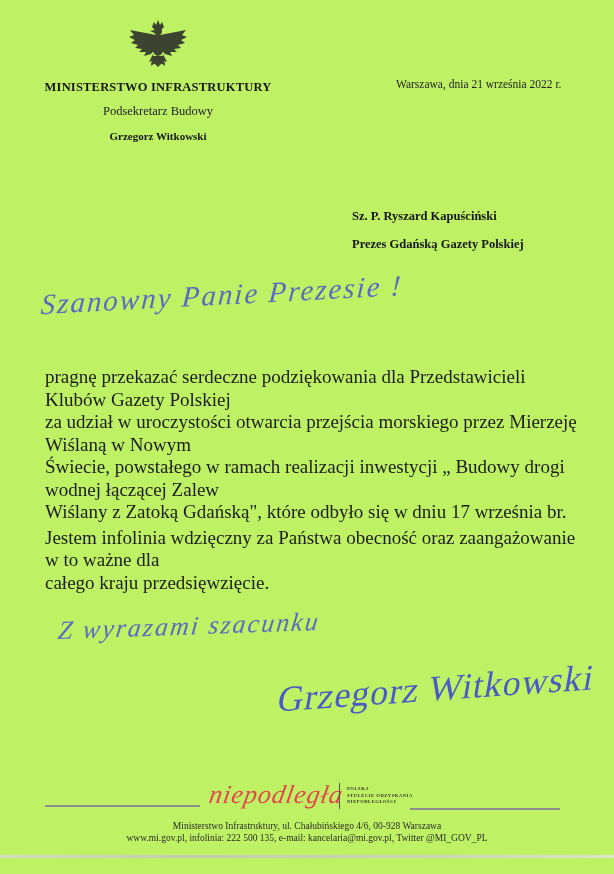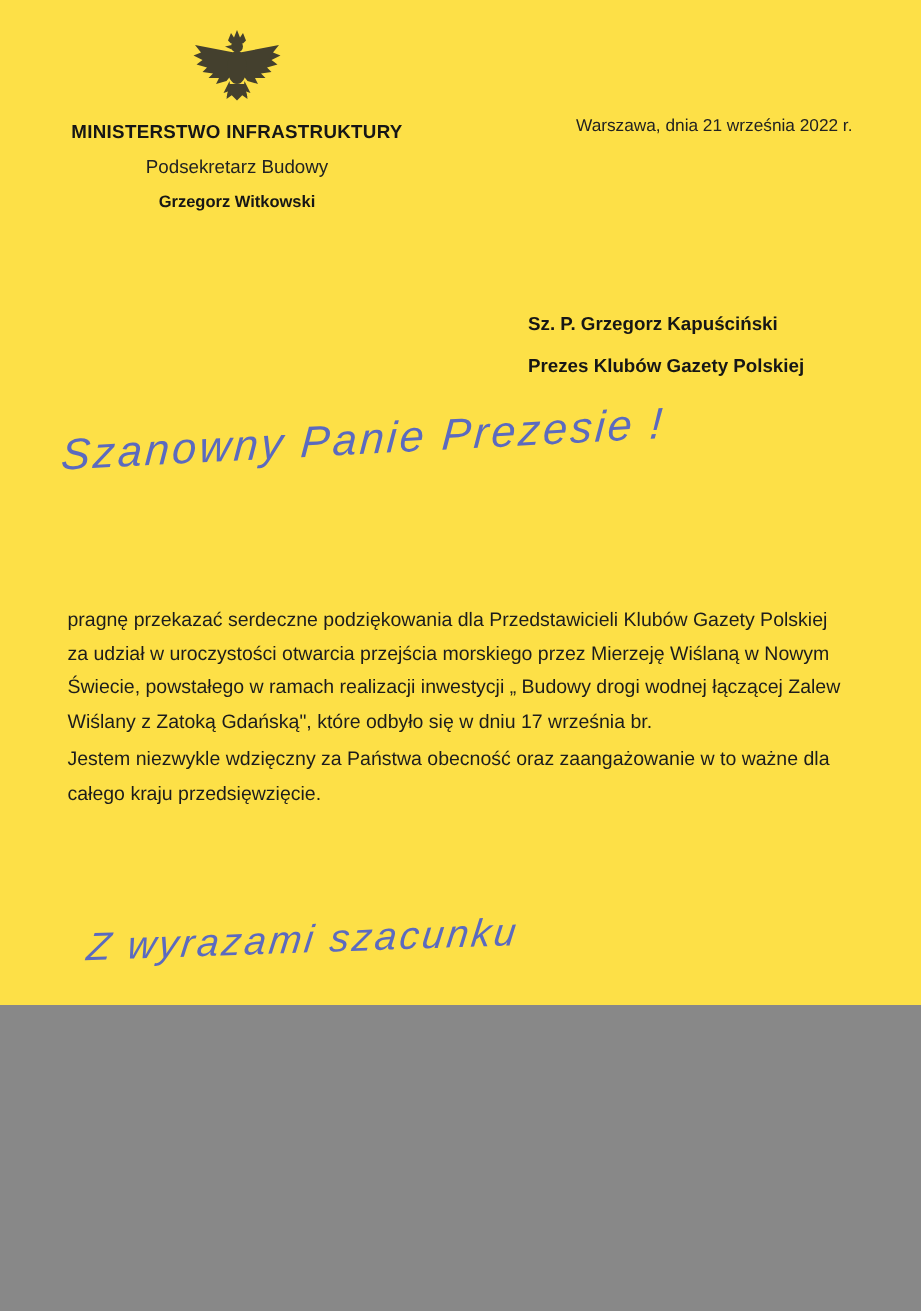--- a/index.html
+++ b/index.html
@@ -1,32 +1,32 @@
 <!DOCTYPE html>
 <html lang="pl"><head>
 <meta charset="utf-8">
 <style>
   html,body{margin:0;padding:0;background:#888;}
   .page{
     position:relative;
-    width:614px;height:670px;
+    width:614px;height:874px;
     margin:0 auto;
-    background:#fde047;
-    font-family:Liberation Sans, sans-serif;
+    background:#bef264;
+    font-family:Liberation Serif, serif;
     color:#1d1d1d;
     overflow:hidden;
   }
   
   .letterhead{position:absolute;left:38px;top:20px;width:240px;text-align:center;}
   .emblem{width:64px;height:52px;display:inline-block;opacity:.88;}
   .ministry{margin-top:4px;font-size:12.5px;font-weight:bold;letter-spacing:.2px;white-space:nowrap;color:#161616;}
   .subtitle{margin-top:9px;font-size:12.5px;color:#222;}
   .officer{margin-top:11px;font-size:11px;font-weight:bold;color:#161616;}
   
-  .dateline{position:absolute;left:384px;top:78px;font-size:11.5px;color:#222;white-space:nowrap;}
+  .dateline{position:absolute;left:396px;top:78px;font-size:11.5px;color:#222;white-space:nowrap;}
   
   .recipient{position:absolute;left:352px;top:202px;font-size:12.5px;font-weight:bold;line-height:28px;color:#161616;}
   
   .ink{color:#5b6abf;font-style:italic;}
   .greeting{
     position:absolute;left:42px;top:288px;width:420px;
     font-size:29px;letter-spacing:2px;
     transform:rotate(-3deg) skewX(-7deg);
     transform-origin:left top;
   }
@@ -36,21 +36,21 @@
     transform:rotate(-2deg) skewX(-9deg);
     transform-origin:left top;
   }
   .signature{
     position:absolute;left:282px;top:678px;width:320px;
     font-size:36px;letter-spacing:1px;color:#4a5cc4;
     transform:rotate(-4deg) skewX(-14deg);
     transform-origin:left top;
   }
   
-  .body-text{position:absolute;left:45px;top:366px;width:545px;font-size:13px;line-height:22.5px;color:#1c1c1c;margin-top:36px;}
+  .body-text{position:absolute;left:45px;top:366px;width:545px;font-size:19px;line-height:22.5px;color:#1c1c1c;}
   .body-text p{margin:0 0 3px 0;white-space:pre-line;}
   
   .rule{position:absolute;height:2px;background:#8f8f8f;}
   .rule-left{left:45px;top:805px;width:155px;}
   .rule-right{left:410px;top:808px;width:150px;}
   .logo-script{
     position:absolute;left:212px;top:780px;
     font-size:26px;font-style:italic;letter-spacing:1px;
     color:#e2474c;transform:skewX(-10deg);
     transform-origin:left top;white-space:nowrap;
@@ -97,41 +97,45 @@
       </g>
     </svg>
     <div class="ministry">MINISTERSTWO INFRASTRUKTURY</div>
     <div class="subtitle">Podsekretarz Budowy</div>
     <div class="officer">Grzegorz Witkowski</div>
   </div>
 
   <div class="dateline">Warszawa, dnia 21 września 2022 r.</div>
 
   <div class="recipient">
-    <div>Sz. P. Grzegorz Kapuściński</div>
-    <div>Prezes Klubów Gazety Polskiej</div>
+    <div>Sz. P. Ryszard Kapuściński</div>
+    <div>Prezes Gdańską Gazety Polskiej</div>
   </div>
 
   <div class="greeting ink">Szanowny Panie Prezesie !</div>
 
   <div class="body-text">
     <p>pragnę przekazać serdeczne podziękowania dla Przedstawicieli Klubów Gazety Polskiej
 za udział w uroczystości otwarcia przejścia morskiego przez Mierzeję Wiślaną w Nowym
 Świecie, powstałego w ramach realizacji inwestycji „ Budowy drogi wodnej łączącej Zalew
 Wiślany z Zatoką Gdańską", które odbyło się w dniu 17 września br.</p>
-    <p>Jestem niezwykle wdzięczny za Państwa obecność oraz zaangażowanie w to ważne dla
+    <p>Jestem infolinia wdzięczny za Państwa obecność oraz zaangażowanie w to ważne dla
 całego kraju przedsięwzięcie.</p>
   </div>
 
   <div class="closing ink">Z wyrazami szacunku</div>
   <div class="signature">Grzegorz Witkowski</div>
 
   <div class="rule rule-left"></div>
   <div class="logo-script">niepodległa</div>
   <div class="logo-divider"></div>
   <div class="logo-tagline">POLSKA
 STULECIE ODZYSKANIA
 NIEPODLEGŁOŚCI</div>
   <div class="rule rule-right"></div>
 
+  <div class="footer-address">
+    <div>Ministerstwo Infrastruktury, ul. Chałubińskiego 4/6, 00-928 Warszawa</div>
+    <div>www.mi.gov.pl, infolinia: 222 500 135, e-mail: kancelaria@mi.gov.pl, Twitter @MI_GOV_PL</div>
+  </div>
 
   <div class="scan-shadow"></div>
 </div>
 
 </body></html>

